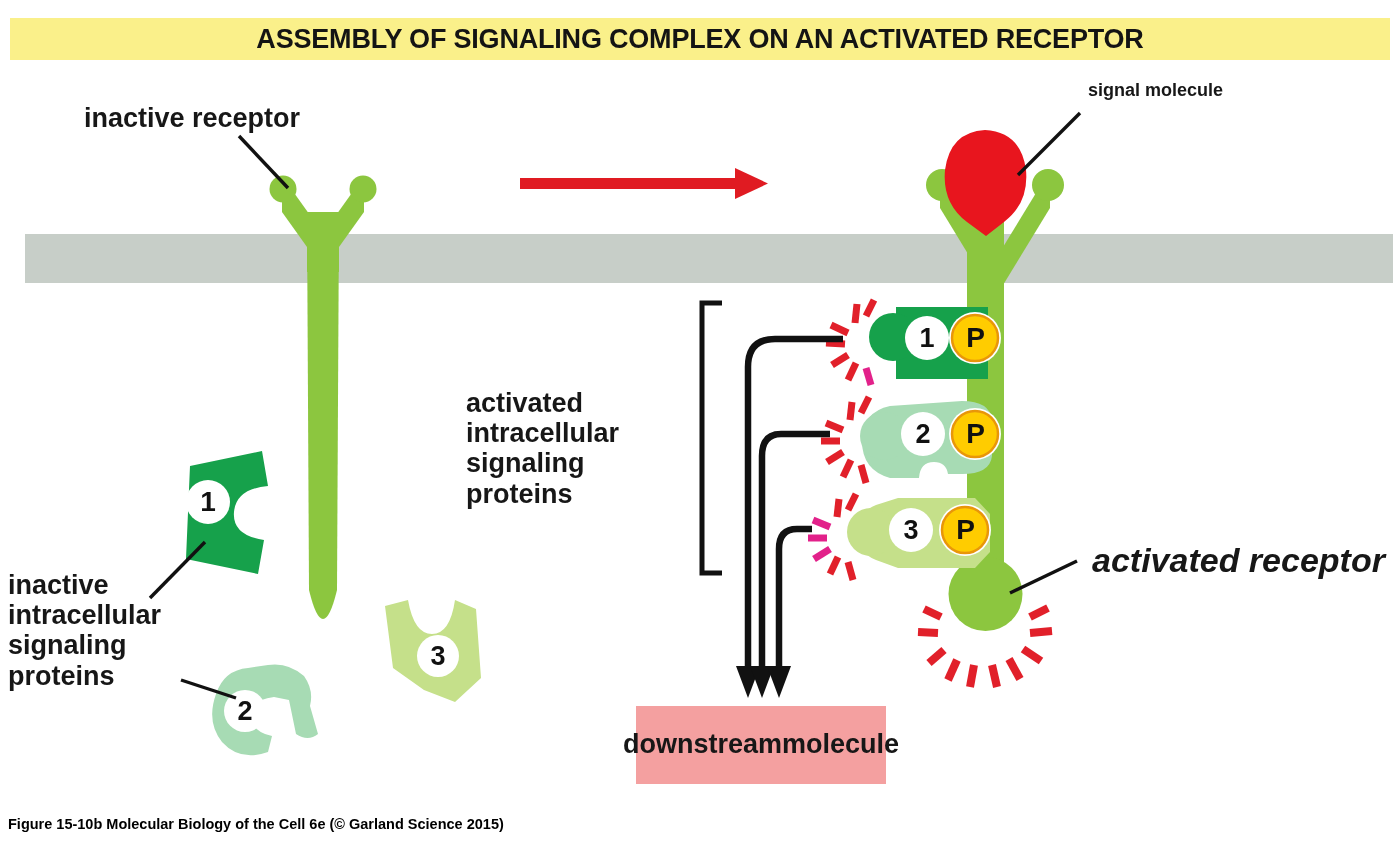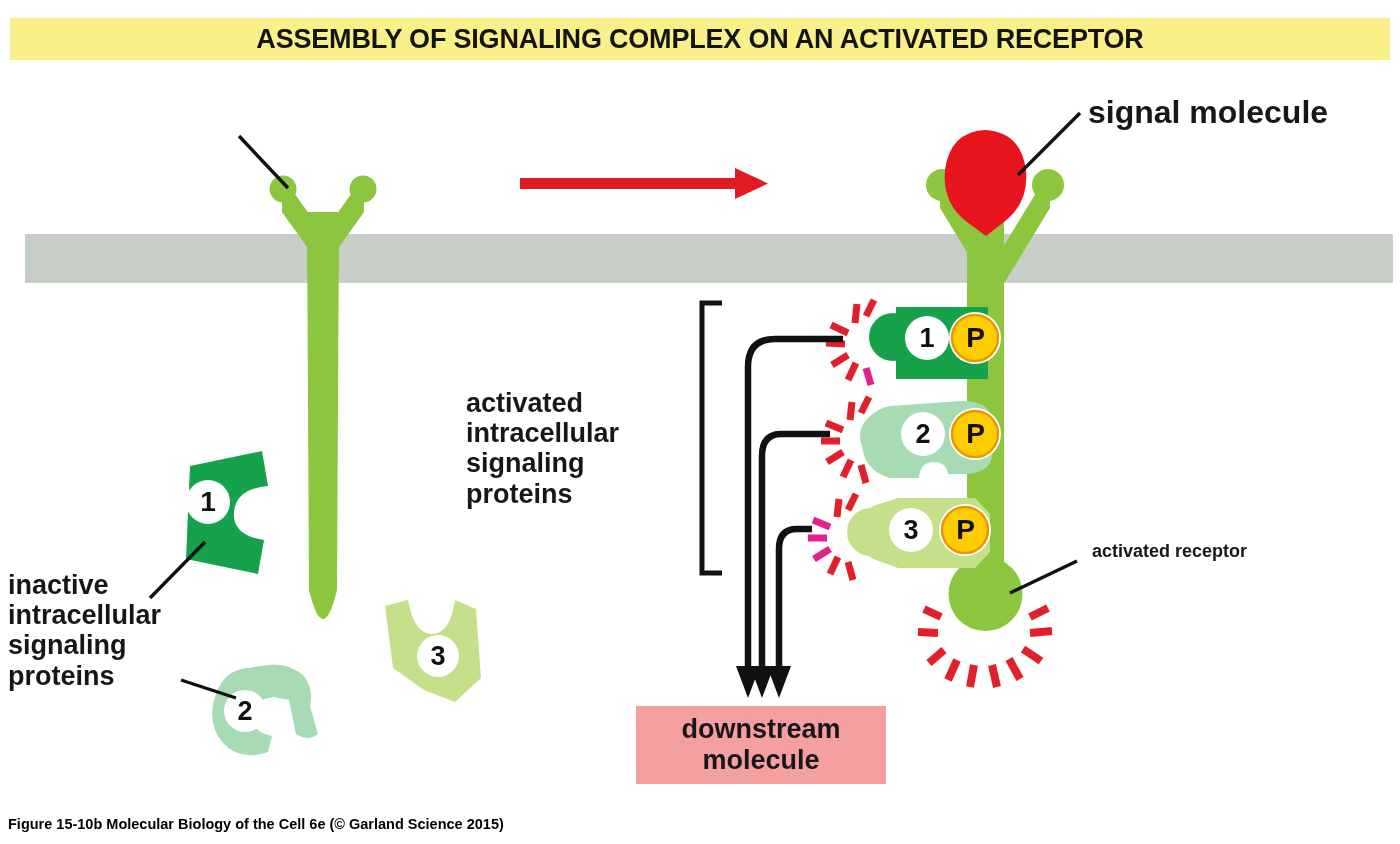--- a/index.html
+++ b/index.html
@@ -19,32 +19,32 @@
   .title-text{
     position:absolute;left:10px;top:18px;width:1380px;height:42px;
     display:flex;align-items:center;justify-content:center;
     font-size:27px;font-weight:bold;letter-spacing:-0.2px;
     color:#141414;white-space:nowrap;
   }
 
   
   .lbl{position:absolute;font-weight:bold;color:#171717;line-height:1.12;}
   .lbl-inactive-receptor{left:84px;top:103px;font-size:27px;}
-  .lbl-signal-molecule{left:1088px;top:95px;font-size:32px;}
-  .lbl-activated-receptor{left:1092px;top:541px;font-size:18px;}
+  .lbl-signal-molecule{left:1088px;top:80px;font-size:18px;}
+  .lbl-activated-receptor{left:1092px;top:541px;font-size:34px;font-style:italic;}
   .lbl-activated-proteins{left:466px;top:368px;font-size:27px;margin-top:20px;}
   .lbl-inactive-proteins{left:8px;top:570px;font-size:27px;}
 
   .downstream-box{
     position:absolute;left:636px;top:706px;width:250px;height:78px;
     background:#F4A0A0;
   }
   .downstream-text{
     position:absolute;left:636px;top:706px;width:250px;height:78px;
-    display:flex;flex-direction:column;align-items:center;justify-content:center;
+    display:flex;flex-direction:row;align-items:center;justify-content:center;
     font-size:27px;font-weight:bold;color:#171717;line-height:1.15;
   }
 
   .caption{
     position:absolute;left:8px;top:816px;font-size:14.5px;
     font-weight:bold;color:#000000;white-space:nowrap;
   }
 
   
   .numdisc{
@@ -261,20 +261,21 @@
   <div class="numdisc" style="left:419px;top:637px;width:38px;height:38px;font-size:27px;">3</div>
 
   <div class="numdisc" style="left:908px;top:319px;width:38px;height:38px;font-size:27px;">1</div>
   <div class="numdisc" style="left:904px;top:415px;width:38px;height:38px;font-size:27px;">2</div>
   <div class="numdisc" style="left:892px;top:511px;width:38px;height:38px;font-size:27px;">3</div>
 
   <div class="numdisc" style="left:957px;top:319px;width:37px;height:38px;font-size:28px;">P</div>
   <div class="numdisc" style="left:957px;top:415px;width:37px;height:38px;font-size:28px;">P</div>
   <div class="numdisc" style="left:947px;top:511px;width:37px;height:38px;font-size:28px;">P</div>
 
+  <div class="lbl lbl-inactive-receptor">inactive receptor</div>
 
   <div class="lbl lbl-signal-molecule">signal molecule</div>
 
   <div class="lbl lbl-activated-receptor">activated receptor</div>
 
   <div class="lbl lbl-activated-proteins">
     <div>activated</div>
     <div>intracellular</div>
     <div>signaling</div>
     <div>proteins</div>

